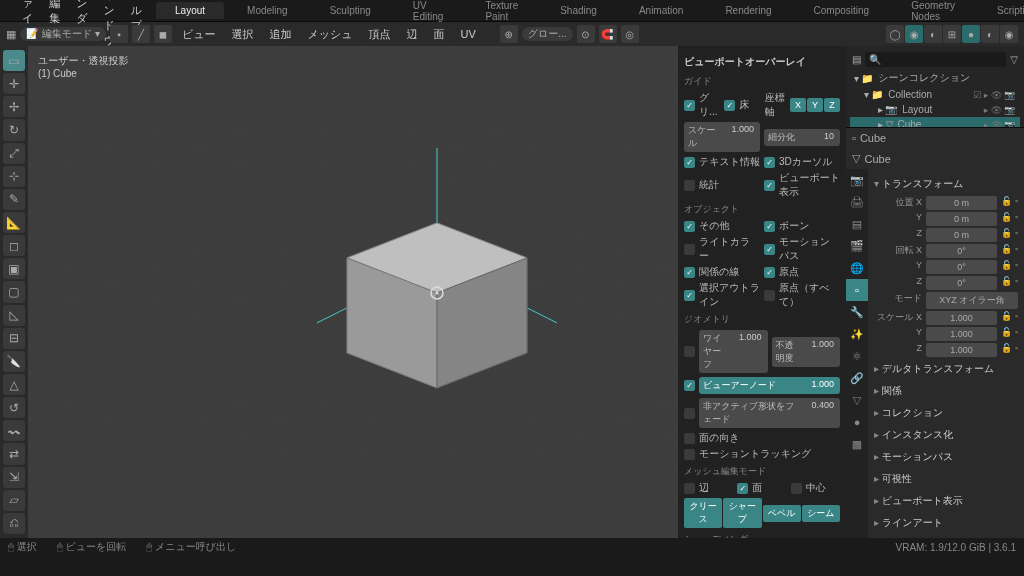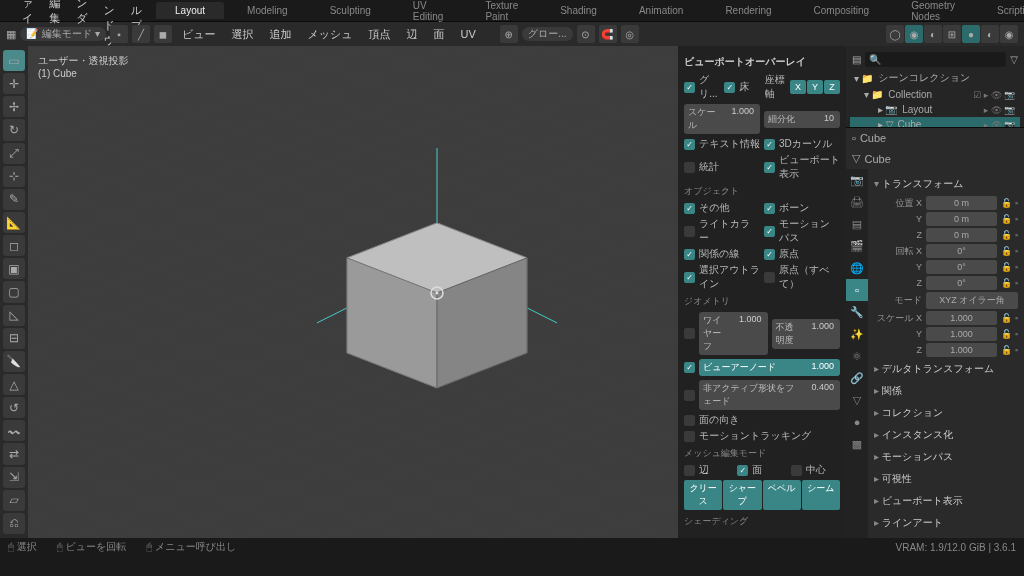--- a/index.html
+++ b/index.html
@@ -24,21 +24,21 @@
 .cube-container { position: absolute; top: 50%; left: 50%; transform: translate(-50%, -55%); }
 .overlay-panel { position: absolute; top: 0; right: 0; width: 168px; background: rgba(30,30,30,0.92); padding: 6px; font-size: 10px; height: 100%; overflow-y: auto; }
 .overlay-panel::-webkit-scrollbar { width: 6px; }
 .overlay-panel::-webkit-scrollbar-thumb { background: #444; }
 .ov-title { color: #ccc; padding: 3px 0; font-weight: bold; font-size: 10px; }
 .ov-section { color: #888; padding: 3px 0 2px; font-size: 9px; }
 .ov-row { display: flex; align-items: center; gap: 4px; padding: 1px 0; }
 .ov-check { width: 11px; height: 11px; background: #3a8686; border-radius: 2px; display: inline-flex; align-items: center; justify-content: center; color: #fff; font-size: 8px; }
 .ov-check.off { background: #3a3a3a; }
 .ov-label { color: #bbb; flex: 1; }
-.ov-btn-row { display: flex; gap: 1px; margin: 2px 0; }
+.ov-btn-row { display: flex; gap: 1px; margin: 2px 0; align-items: center; }
 .ov-btn { flex: 1; background: #3a8686; padding: 2px 4px; text-align: center; color: #fff; border-radius: 2px; font-size: 9px; }
 .ov-field { display: flex; background: #4a4a4a; border-radius: 3px; margin: 1px 0; }
 .ov-field-label { flex: 1; padding: 2px 4px; color: #bbb; font-size: 9px; }
 .ov-field-val { padding: 2px 6px; color: #ccc; font-size: 9px; }
 .ov-field.teal { background: #3a8686; }
 .ov-field.teal .ov-field-label, .ov-field.teal .ov-field-val { color: #fff; }
 .axis-btns { display: flex; gap: 1px; }
 .axis-btn { width: 16px; height: 14px; background: #3a8686; color: #fff; border-radius: 2px; display: flex; align-items: center; justify-content: center; font-size: 9px; }
 .right-panel { width: 178px; background: #2a2a2a; display: flex; flex-direction: column; }
 .outliner { height: 130px; background: #252525; border-bottom: 1px solid #0a0a0a; padding: 4px; font-size: 10px; overflow: hidden; }
@@ -50,21 +50,21 @@
 .props-header { padding: 4px 6px; background: #2a2a2a; display: flex; align-items: center; gap: 4px; }
 .props-body { display: flex; flex: 1; }
 .props-tabs { width: 22px; background: #222; display: flex; flex-direction: column; }
 .prop-tab { width: 22px; height: 22px; display: flex; align-items: center; justify-content: center; cursor: pointer; font-size: 11px; color: #888; }
 .prop-tab.active { background: #3a8686; color: #fff; }
 .props-content { flex: 1; padding: 4px 6px; font-size: 10px; overflow-y: auto; }
 .props-content::-webkit-scrollbar { width: 6px; }
 .prop-section { color: #ccc; padding: 4px 0; cursor: pointer; }
 .prop-section::before { content: "▸ "; color: #888; }
 .prop-section.open::before { content: "▾ "; }
-.prop-row { display: flex; align-items: center; padding: 1px 0; gap: 4px; }
+.prop-row { display: flex; align-items: flex-start; padding: 1px 0; gap: 4px; }
 .prop-label { width: 48px; text-align: right; color: #999; font-size: 9px; }
 .prop-val { flex: 1; background: #4a4a4a; padding: 2px 6px; border-radius: 2px; text-align: center; font-size: 9px; }
 .prop-lock { color: #666; font-size: 9px; }
 .statusbar { height: 18px; background: #1a1a1a; display: flex; align-items: center; padding: 0 8px; font-size: 10px; color: #888; gap: 20px; }
 .statusbar .right { margin-left: auto; }
 </style>
 </head>
 <body>
 
 <div class="topbar">
@@ -173,20 +173,21 @@
         <polygon points="120,75 210,110 120,145 30,110" fill="#bfbfbf" stroke="#888"></polygon>
         <polygon points="30,110 120,145 120,240 30,205" fill="#9a9a9a" stroke="#777"></polygon>
         <polygon points="120,145 210,110 210,205 120,240" fill="#858585" stroke="#666"></polygon>
         <circle cx="120" cy="145" r="6" fill="none" stroke="#ddd" stroke-width="1.5"></circle>
         <circle cx="120" cy="145" r="1.5" fill="#ddd"></circle>
       </svg>
     </div>
 
     <div class="overlay-panel">
       <div class="ov-title">ビューポートオーバーレイ</div>
+      <div class="ov-section">ガイド</div>
       <div class="ov-row">
         <span class="ov-check">✓</span>
           <span class="ov-label">グリ...</span>
         <span class="ov-check">✓</span>
           <span class="ov-label">床</span>
         <span class="ov-label">座標軸</span>
         <span class="axis-btns">
             <span class="axis-btn">X</span>
             <span class="axis-btn">Y</span>
             <span class="axis-btn">Z</span>

